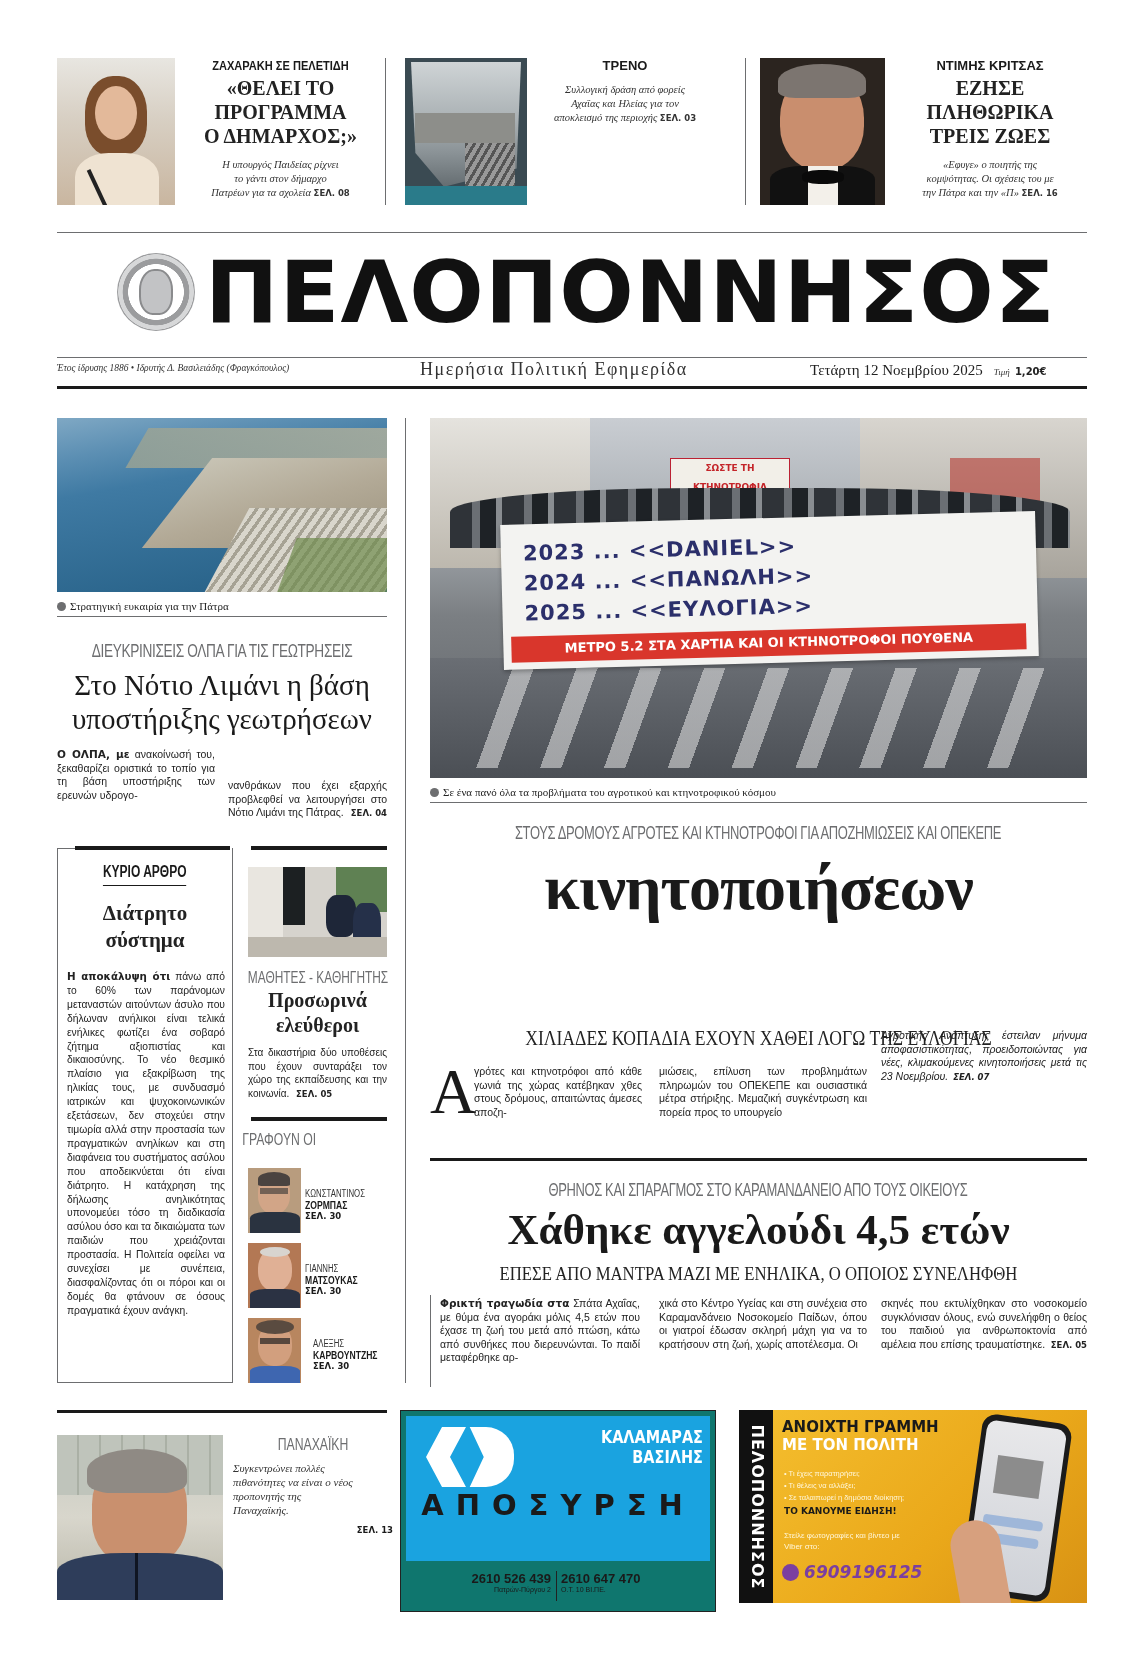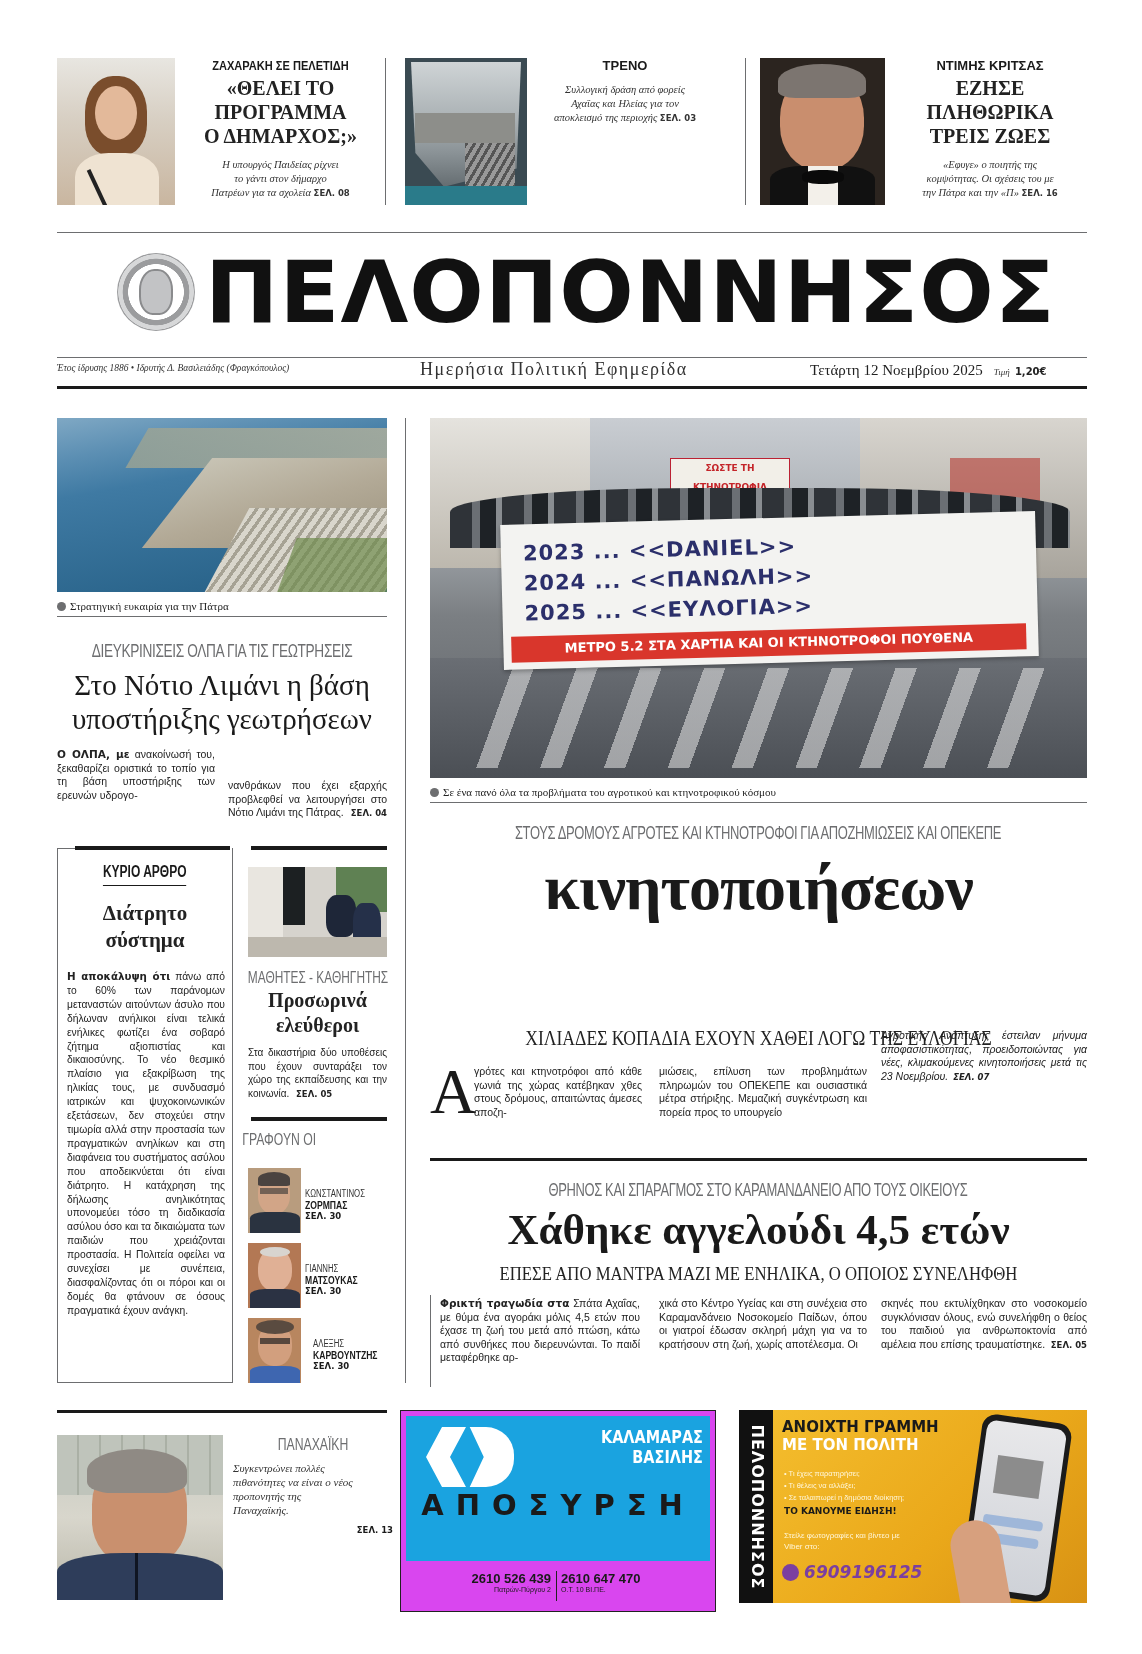--- a/index.html
+++ b/index.html
@@ -258,21 +258,21 @@
   <div style="position:absolute;left:30px;top:14px;width:100px;height:44px;border-radius:50% 50% 25% 25%;background:#8f8a84;"></div>
   <div style="position:absolute;left:0;top:118px;width:166px;height:47px;background:#2e3d5a;border-radius:40% 40% 0 0;"></div>
   <div style="position:absolute;left:78px;top:118px;width:3px;height:47px;background:#0f1522;"></div>
 </div>
 <div class="abs" style="left:233px;top:1435px;width:160px;">
   <div style="text-align:center;font-family:'Liberation Sans',sans-serif;font-size:17px;color:#6d6e70;transform:scaleX(0.72);white-space:nowrap;">ΠΑΝΑΧΑΪΚΗ</div>
   <div style="font-family:'Liberation Serif',serif;font-style:italic;font-size:11px;line-height:14px;color:#333;margin-top:6px;width:125px;">Συγκεντρώνει πολλές πιθανότητες να είναι ο νέος προπονητής της Παναχαϊκής.</div>
   <div class="sel" style="text-align:right;margin-top:8px;">ΣΕΛ. 13</div>
 </div>
 
-<div class="abs" style="left:400px;top:1410px;width:316px;height:202px;border:1px solid #222;background:#d946ef;">
+<div class="abs" style="left:400px;top:1410px;width:316px;height:202px;border:1px solid #222;background:#0f766e;">
   <div style="position:absolute;left:5px;top:5px;width:304px;height:145px;background:#1aa3e0;"></div>
   <div style="position:absolute;left:25px;top:16px;width:90px;height:60px;">
     <div style="position:absolute;left:0;top:0;width:40px;height:60px;background:#ffffff;clip-path:polygon(40% 0,100% 0,60% 50%,100% 100%,40% 100%,0 50%);"></div>
     <div style="position:absolute;left:34px;top:0;width:54px;height:60px;background:#ffffff;border-radius:0 28px 28px 0;clip-path:polygon(18% 0,100% 0,100% 100%,18% 100%,44% 50%);"></div>
   </div>
   <div style="position:absolute;right:12px;top:16px;text-align:right;font-family:'DejaVu Sans',sans-serif;font-weight:bold;font-size:17px;line-height:20px;color:#ffffff;transform:scaleX(0.85);transform-origin:right;">
     <div>ΚΑΛΑΜΑΡΑΣ</div>
     <div>ΒΑΣΙΛΗΣ</div>
   </div>
   <div style="position:absolute;left:10px;top:78px;width:294px;text-align:center;font-family:'DejaVu Sans',sans-serif;font-weight:bold;font-size:29px;line-height:33px;color:#1a1a1a;letter-spacing:12px;">

